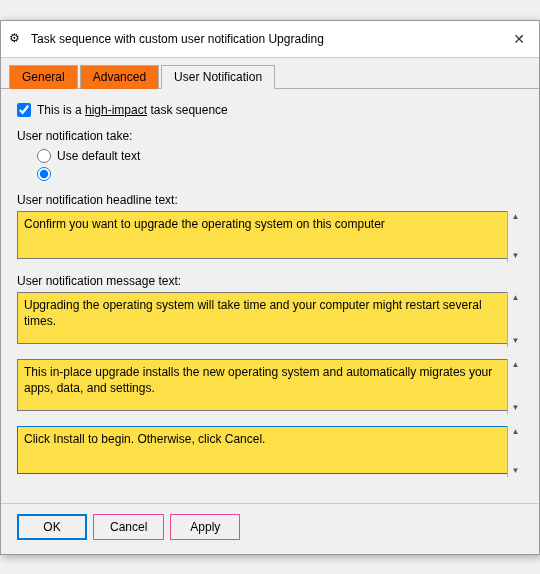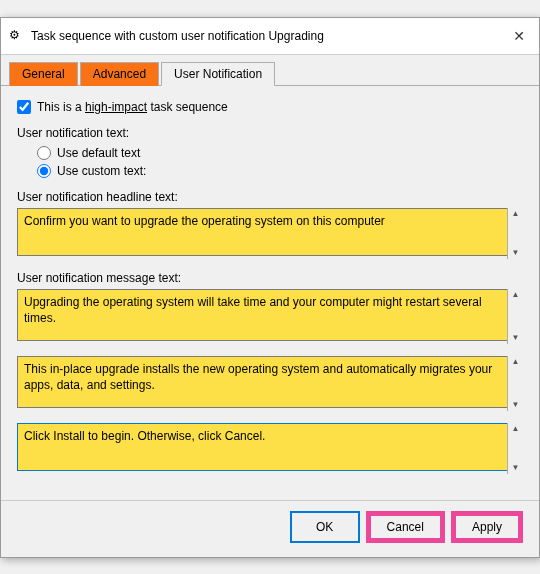--- a/index.html
+++ b/index.html
@@ -146,32 +146,31 @@
       padding: 2px 0;
     }
     .scrollbar-arrow {
       font-size: 8px;
       color: #555;
       cursor: pointer;
       line-height: 1;
     }
     .footer {
       display: flex;
-      justify-content: flex-end;
       gap: 6px;
       padding: 10px 16px 14px 16px;
       border-top: 1px solid #ccc;
       background: #f0f0f0;
     }
     .btn {
       padding: 4px 16px;
       font-size: 12px;
       font-family: inherit;
       cursor: pointer;
-      border: 5px solid #ec4899;
+      border: 1px solid #ec4899;
       background: #f0f0f0;
       color: #000;
       min-width: 70px;
     }
     .btn.primary {
       border: 2px solid #0078d7;
       background: #f0f0f0;
     }
     .high-impact-label {
       font-size: 12px;
@@ -201,29 +200,28 @@
 
   <div class="content">
 
     <div class="checkbox-row">
       <input type="checkbox" id="high-impact" checked="" style="">
       <label for="high-impact" class="high-impact-label">
         This is a <span class="underline">high-impact</span> task sequence
       </label>
     </div>
 
-    <div class="section-label">User notification text:</div>
+    <div class="section-label">User notification take:</div>
     <div class="radio-group">
       <div class="radio-row">
         <input type="radio" name="notification" id="default-text" style="">
         <label for="default-text">Use default text</label>
       </div>
       <div class="radio-row">
         <input type="radio" name="notification" id="custom-text" checked="" style="">
-        <label for="custom-text">Use custom text:</label>
       </div>
     </div>
 
     <div class="field-label">User notification headline text:</div>
     <div class="textarea-wrapper">
       <textarea rows="2" style="height: 48px; padding-right: 20px;" value="Confirm you want to upgrade the operating system on this computer">Confirm you want to upgrade the operating system on this computer</textarea>
       <div class="scrollbar-fake">
         <span class="scrollbar-arrow">▲</span>
         <span class="scrollbar-arrow">▼</span>
       </div>

